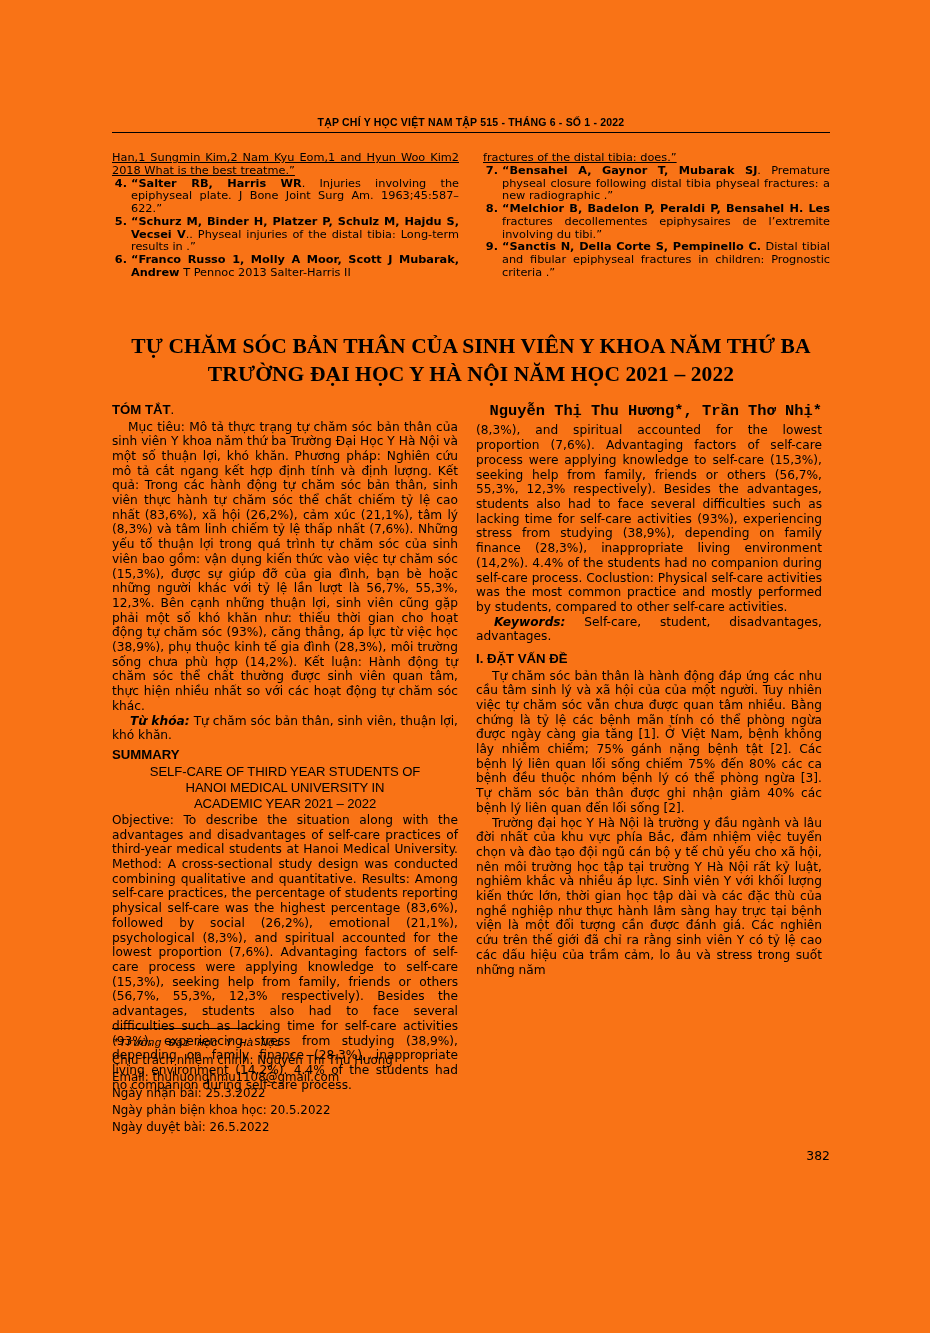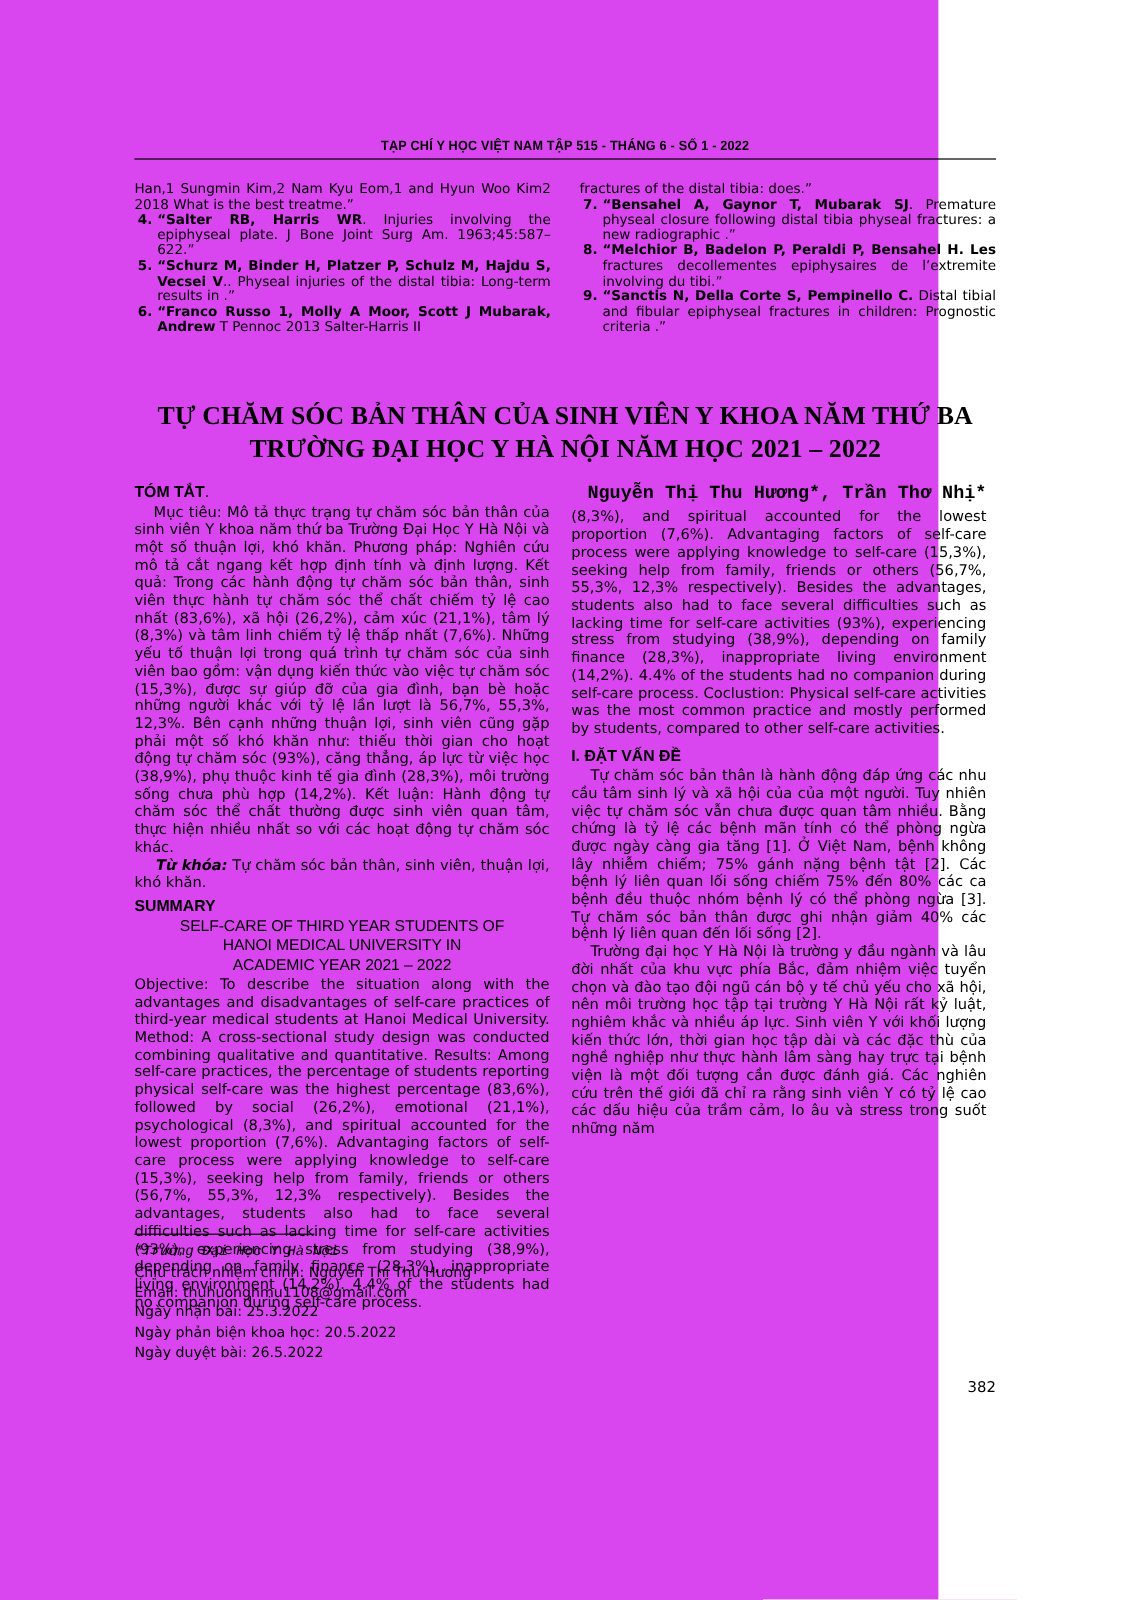--- a/index.html
+++ b/index.html
@@ -11,23 +11,23 @@
     width: 942px;
     height: 1333px;
     font-family: "DejaVu Sans", sans-serif;
     color: #000000;
     position: relative;
     overflow: hidden;
   }
   .page {
     position: absolute;
     left: 0; top: 0;
-    width: 782px;
+    width: 930px;
     height: 1333px;
-    background: #d946ef;
+    background: #f97316;
   }
 
   
   .running-head-wrap {
     position: absolute;
     left: 112px;
     top: 116px;
     width: 718px;
   }
   .running-head {
@@ -76,20 +76,21 @@
     flex: 1 1 auto;
     text-align: justify;
     text-justify: inter-word;
     hyphens: none;
   }
   .ref-body b { font-weight: bold; }
   .cont-line {
     font-size: 11.3px;
     line-height: 1.13;
     text-align: justify;
+    text-decoration: underline;
   }
 
   
   .article-title {
     position: absolute;
     left: 112px;
     top: 332px;
     width: 718px;
     text-align: center;
     font-family: "Liberation Serif", serif;
@@ -256,20 +257,21 @@
 
       <p class="body noindent"><b>Objective:</b><span> To describe the situation along with the advantages and disadvantages of self-care practices of third-year medical students at Hanoi Medical University. </span><b>Method:</b><span> A cross-sectional study design was conducted combining qualitative and quantitative. </span><b>Results:</b><span> Among self-care practices, the percentage of students reporting physical self-care was the highest percentage (83,6%), followed by social (26,2%), emotional (21,1%), psychological (8,3%), and spiritual accounted for the lowest proportion (7,6%). Advantaging factors of self-care process were applying knowledge to self-care (15,3%), seeking help from family, friends or others (56,7%, 55,3%, 12,3% respectively). Besides the advantages, students also had to face several difficulties such as lacking time for self-care activities (93%), experiencing stress from studying (38,9%), depending on family finance (28,3%), inappropriate living environment (14,2%). 4.4% of the students had no companion during self-care process. </span></p>
     </div>
 
     <div class="col-right">
 
       <div class="authors">Nguyễn Thị Thu Hương*, Trần Thơ Nhị*</div>
 
       <p class="body noindent"><span>(8,3%), and spiritual accounted for the lowest proportion (7,6%). Advantaging factors of self-care process were applying knowledge to self-care (15,3%), seeking help from family, friends or others (56,7%, 55,3%, 12,3% respectively). Besides the advantages, students also had to face several difficulties such as lacking time for self-care activities (93%), experiencing stress from studying (38,9%), depending on family finance (28,3%), inappropriate living environment (14,2%). 4.4% of the students had no companion during self-care process. </span><b>Coclustion:</b><span> Physical self-care activities was the most common practice and mostly performed by students, compared to other self-care activities.</span></p>
 
+      <p class="body" style="text-indent:18px"><span class="bi">Keywords:</span><span> Self-care, student, disadvantages, advantages.</span></p>
 
       <h2 class="sec-head" style="margin-top:7px">I. ĐẶT VẤN ĐỀ</h2>
 
       <p class="body">Tự chăm sóc bản thân là hành động đáp ứng các nhu cầu tâm sinh lý và xã hội của của một người. Tuy nhiên việc tự chăm sóc vẫn chưa được quan tâm nhiều. Bằng chứng là tỷ lệ các bệnh mãn tính có thể phòng ngừa được ngày càng gia tăng [1]. Ở Việt Nam, bệnh không lây nhiễm chiếm; 75% gánh nặng bệnh tật [2]. Các bệnh lý liên quan lối sống chiếm 75% đến 80% các ca bệnh đều thuộc nhóm bệnh lý có thể phòng ngừa [3]. Tự chăm sóc bản thân được ghi nhận giảm 40% các bệnh lý liên quan đến lối sống [2].</p>
       <p class="body">Trường đại học Y Hà Nội là trường y đầu ngành và lâu đời nhất của khu vực phía Bắc, đảm nhiệm việc tuyển chọn và đào tạo đội ngũ cán bộ y tế chủ yếu cho xã hội, nên môi trường học tập tại trường Y Hà Nội rất kỷ luật, nghiêm khắc và nhiều áp lực. Sinh viên Y với khối lượng kiến thức lớn, thời gian học tập dài và các đặc thù của nghề nghiệp như thực hành lâm sàng hay trực tại bệnh viện là một đối tượng cần được đánh giá. Các nghiên cứu trên thế giới đã chỉ ra rằng sinh viên Y có tỷ lệ cao các dấu hiệu của trầm cảm, lo âu và stress trong suốt những năm</p>
     </div>
   </div>
 
   <div class="footnote">
     <div class="fn-rule"></div>

